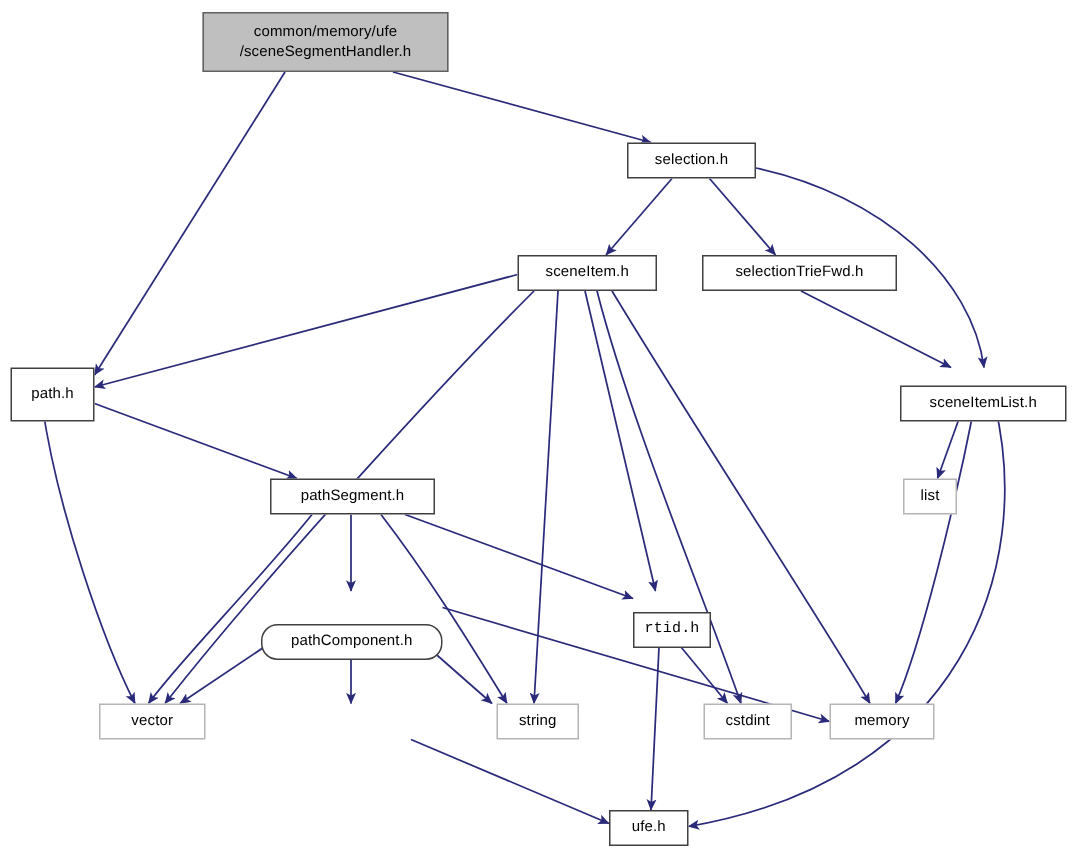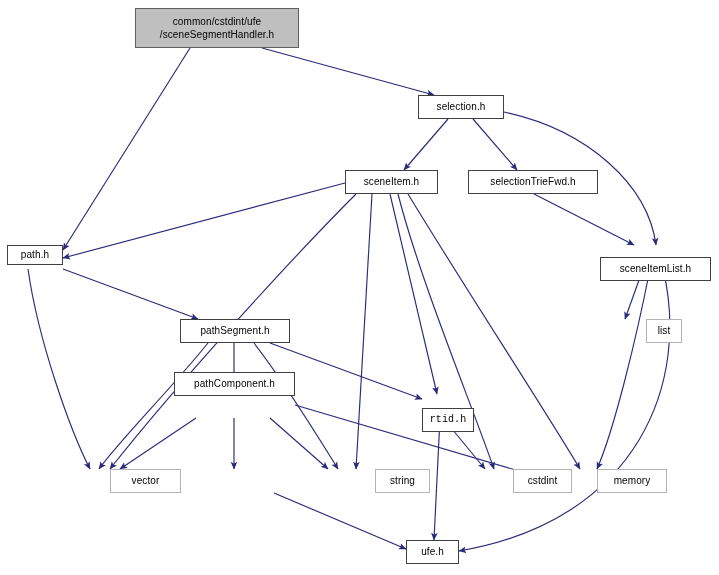--- a/index.html
+++ b/index.html
@@ -48,21 +48,20 @@
   
   .node.root {
     background: #bfbfbf;
     border: 1.6px solid #606060;
     font-size: 10px;
     line-height: 13px;
   }
   
   .node.system {
     border: 1px solid #b4b4b4;
-    margin-left: 44px;
   }
   .node-label {
     display: block;
   }
 </style>
 </head>
 <body>
 
 <div id="graph-canvas">
 
@@ -98,53 +97,53 @@
         <path d="M 443,418 L 485,469" fill="none" stroke="#2a2a7a" stroke-width="1.15" marker-end="url(#arrowhead)"></path>
         <path d="M 440,418 L 434,540" fill="none" stroke="#2a2a7a" stroke-width="1.15" marker-end="url(#arrowhead)"></path>
         <path d="M 274,493 L 406,549" fill="none" stroke="#2a2a7a" stroke-width="1.15" marker-end="url(#arrowhead)"></path>
         <path d="M 643,269 L 625,319" fill="none" stroke="#2a2a7a" stroke-width="1.15" marker-end="url(#arrowhead)"></path>
         <path d="M 650,269 C 636,340 614,430 597,469" fill="none" stroke="#2a2a7a" stroke-width="1.15" marker-end="url(#arrowhead)"></path>
         <path d="M 663,269 C 690,380 640,520 459,551" fill="none" stroke="#2a2a7a" stroke-width="1.15" marker-end="url(#arrowhead)"></path>
       </g>
   </svg>
 
   <div class="node root" style="left:135px; top:8px; width:164px; height:40px;">
-    <span class="node-label">common/cstdint/ufe</span>
+    <span class="node-label">common/memory/ufe</span>
     <span class="node-label">/sceneSegmentHandler.h</span>
   </div>
 
   <div class="node project" style="left:418px; top:95px; width:86px; height:24px;">
     <span class="node-label">selection.h</span>
   </div>
 
   <div class="node project" style="left:468px; top:170px; width:130px; height:24px;">
     <span class="node-label">selectionTrieFwd.h</span>
   </div>
 
   <div class="node project" style="left:345px; top:170px; width:93px; height:24px;">
     <span class="node-label">sceneItem.h</span>
   </div>
 
-  <div class="node project" style="left:7px; top:245px; width:56px; height:20px;">
+  <div class="node project" style="left:7px; top:245px; width:56px; height:36px;">
     <span class="node-label">path.h</span>
   </div>
 
   <div class="node project" style="left:600px; top:245px; width:111px; height:24px;margin-top:12px;">
     <span class="node-label">sceneItemList.h</span>
   </div>
 
   <div class="node system" style="left:602px; top:319px; width:36px; height:24px;">
     <span class="node-label">list</span>
   </div>
 
   <div class="node project" style="left:180px; top:319px; width:110px; height:24px;">
     <span class="node-label">pathSegment.h</span>
   </div>
 
-  <div class="node project" style="left:174px; top:372px; width:121px; height:24px;">
+  <div class="node project" style="left:174px; top:416px; width:121px; height:24px;border-radius:11px;">
     <span class="node-label">pathComponent.h</span>
   </div>
 
   <div class="node project" style="left:422px; top:408px; width:52px; height:24px;font-family:Liberation Mono, monospace;">
     <span class="node-label">rtid.h</span>
   </div>
 
   <div class="node system" style="left:66px; top:469px; width:71px; height:24px;">
     <span class="node-label">vector</span>
   </div>

